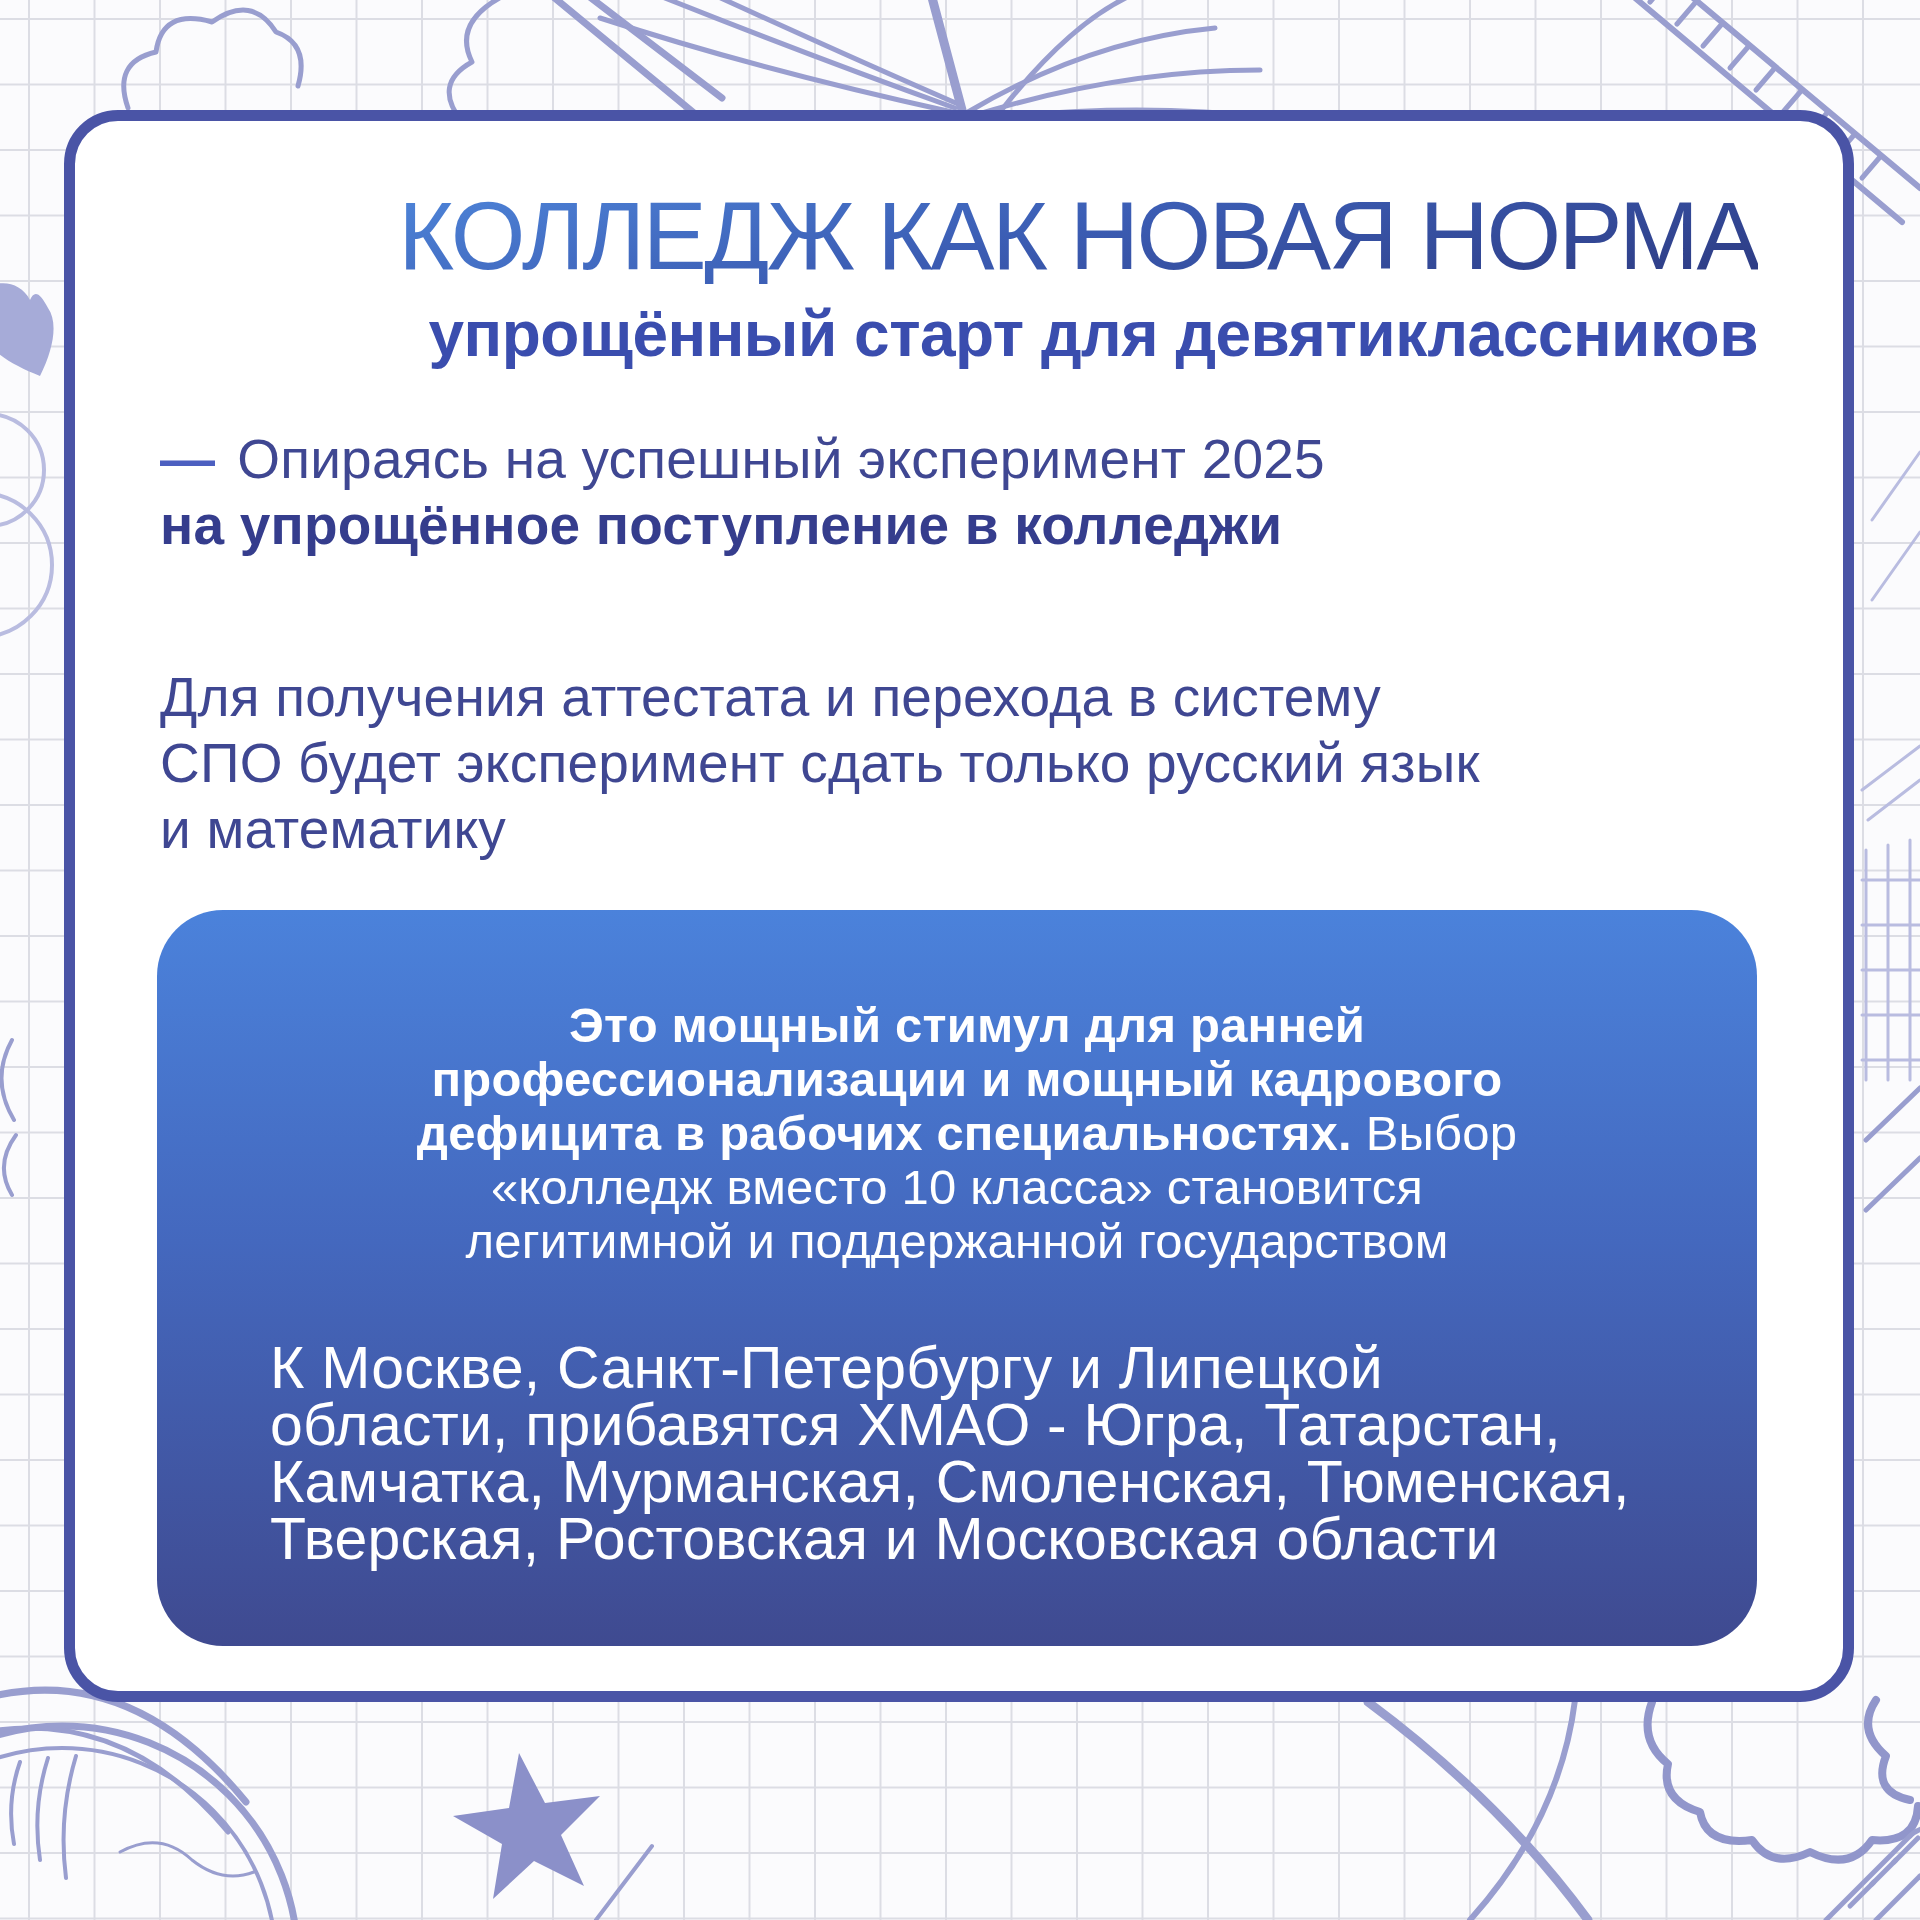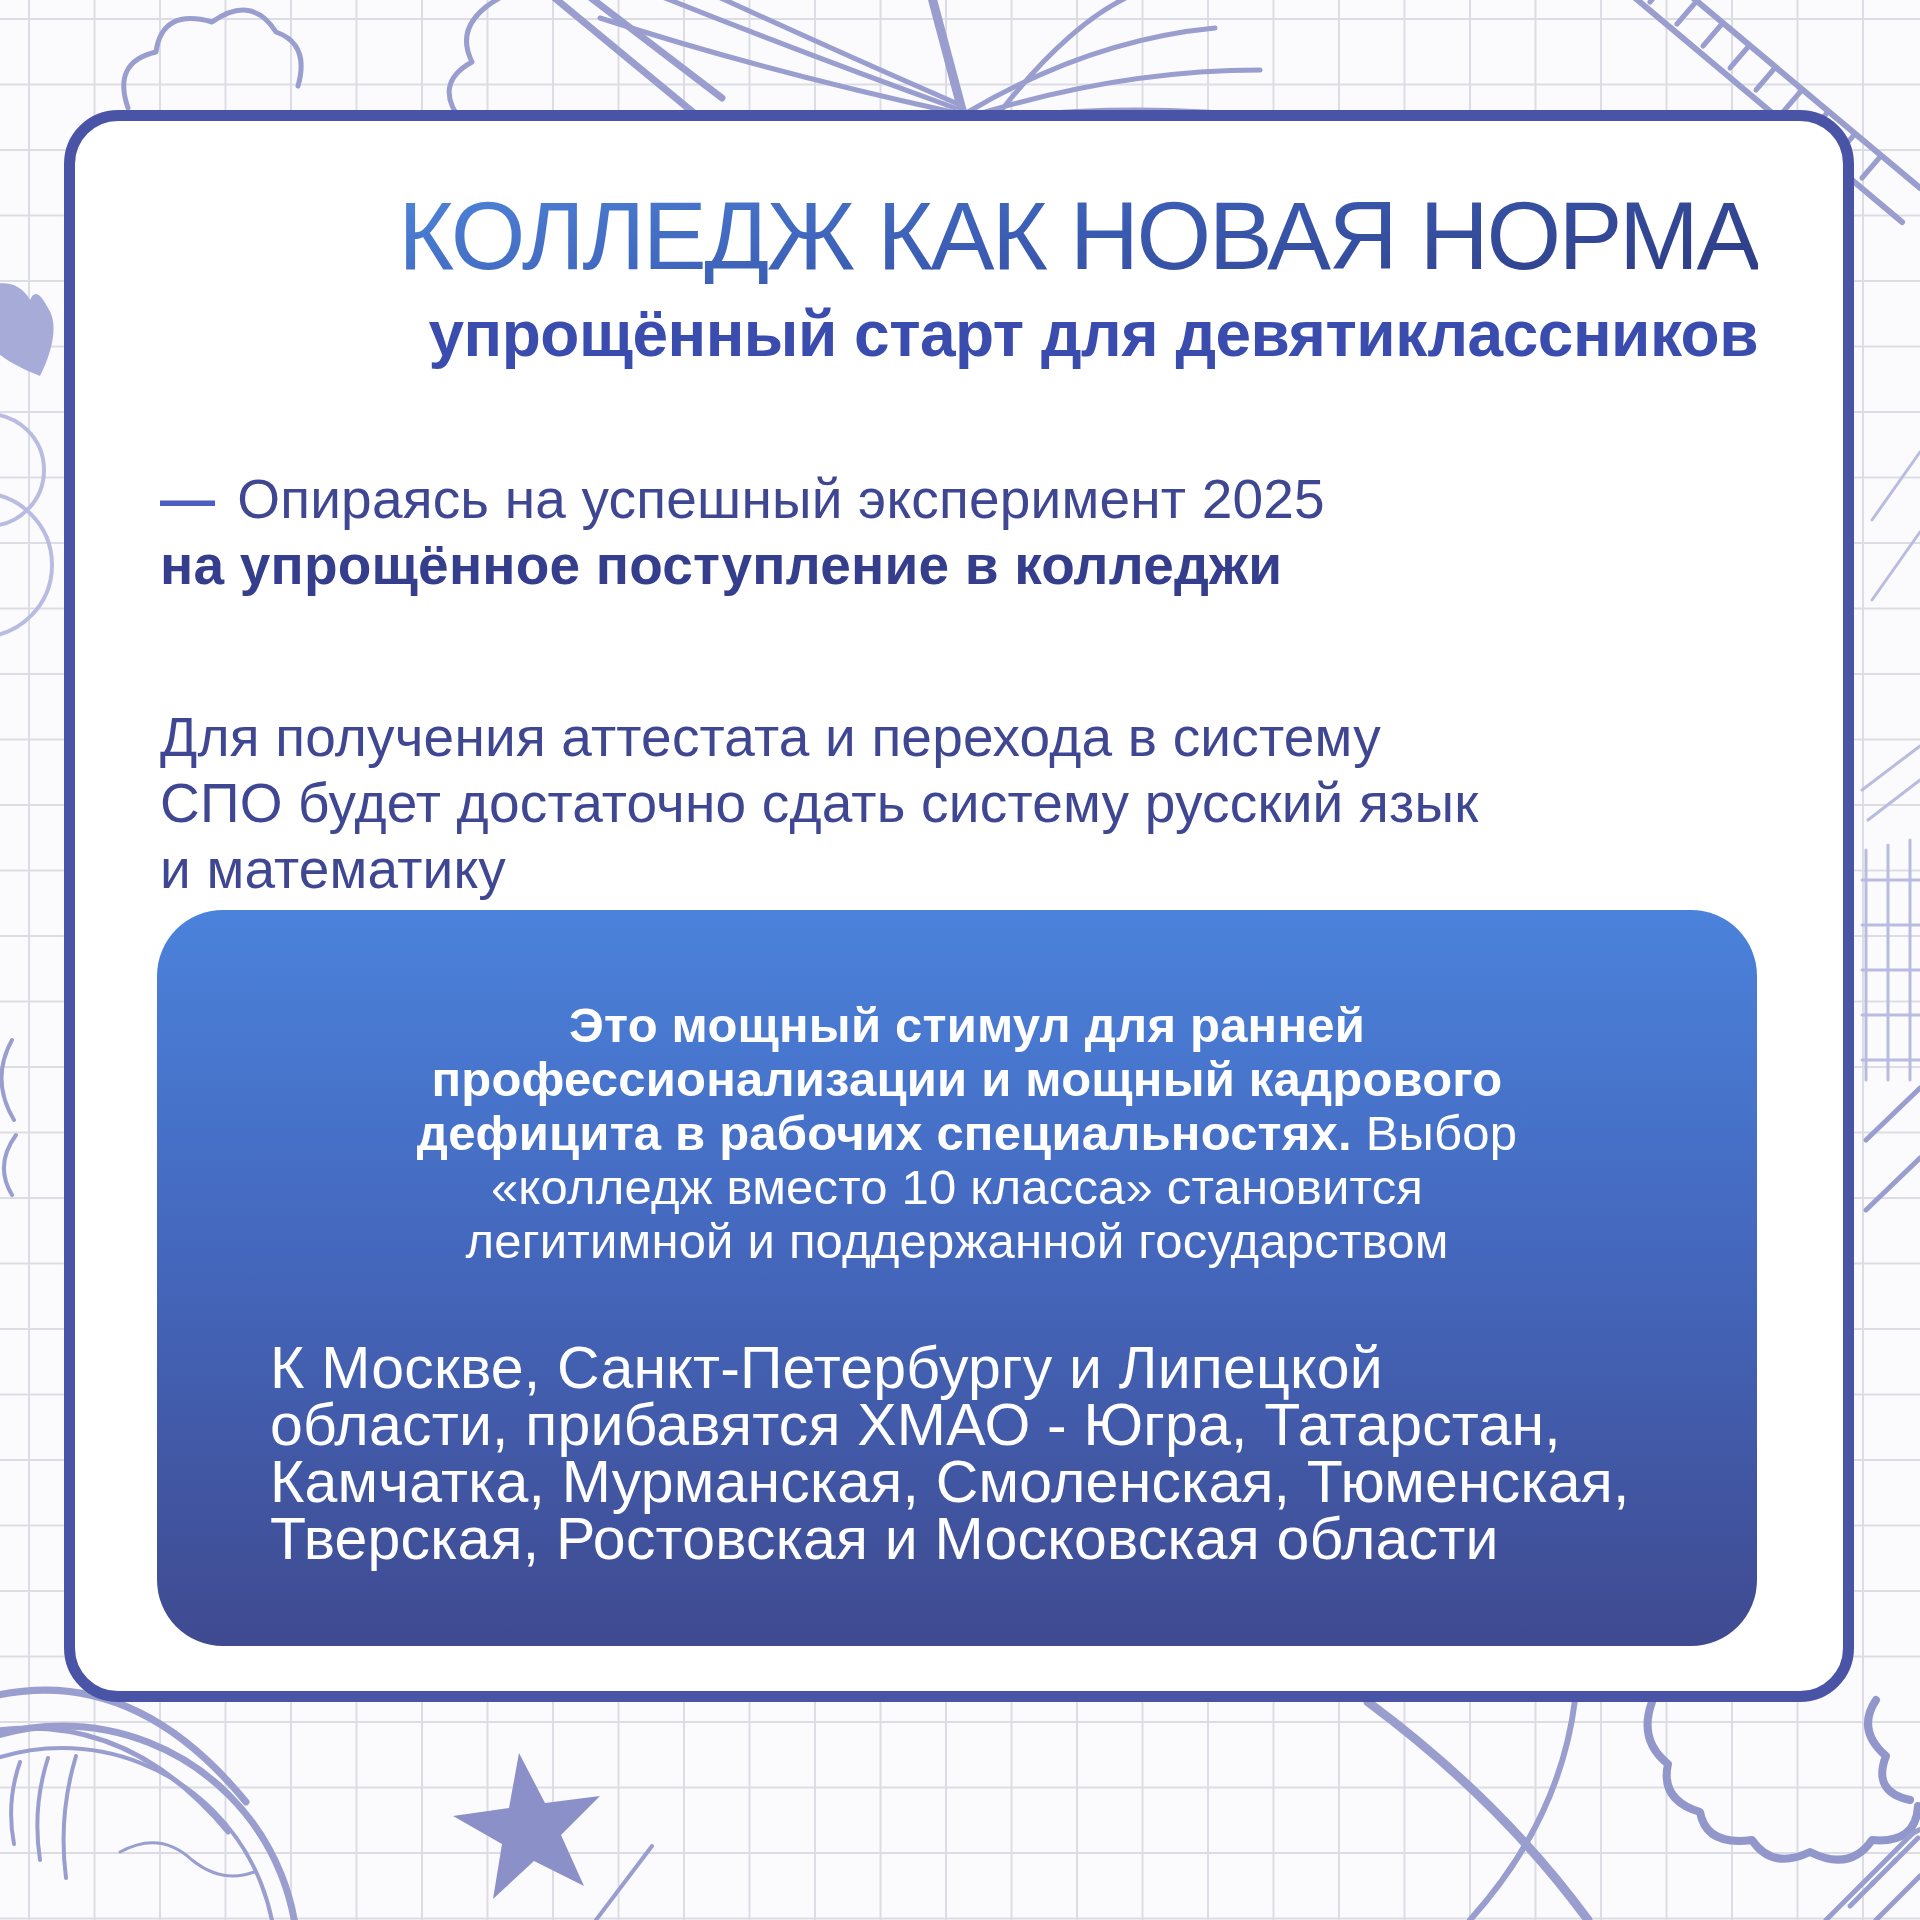--- a/index.html
+++ b/index.html
@@ -36,21 +36,21 @@
     }
   }
   .subtitle {
     position:absolute; top:296px; right:162px;
     font-size:64px; font-weight:600; letter-spacing:-0.5px;
     color:#3a4dae; white-space:nowrap; line-height:1.2;
   }
   .para {
     position:absolute; left:160px;
     font-size:55px; line-height:66px; letter-spacing:0.2px;
-    color:#3f4792; white-space:nowrap;margin-top:40px;
+    color:#3f4792; white-space:nowrap;
   }
   .para .b { font-weight:700; color:#353d8d; }
   .dash {
     color:#4c5fc0; font-weight:700; margin-right:22px;
   }
   .p1 { top:426px; }
   .p2 { top:664px; }
   .highlight {
     position:absolute; left:157px; top:910px; width:1600px; height:736px;
     border-radius:66px;
@@ -185,21 +185,21 @@
 <div class="title">КОЛЛЕДЖ КАК НОВАЯ НОРМА</div>
 <div class="subtitle">упрощённый старт для девятиклассников</div>
 
 <div class="para p1">
   <div><span class="dash">—</span><span>Опираясь на успешный эксперимент 2025</span></div>
   <div class="b">на упрощённое поступление в колледжи</div>
 </div>
 
 <div class="para p2">
   <div>Для получения аттестата и перехода в систему</div>
-  <div>СПО будет достаточно сдать систему русский язык</div>
+  <div>СПО будет эксперимент сдать только русский язык</div>
   <div>и математику</div>
 </div>
 
 <div class="highlight"></div>
 
 <div class="hl-center">
   <div class="b">Это мощный стимул для ранней</div>
   <div class="b">профессионализации и мощный кадрового</div>
   <div><span class="b">дефицита в рабочих специальностях.</span><span> Выбор</span></div>
   <div>«колледж вместо 10 класса» становится</div>

